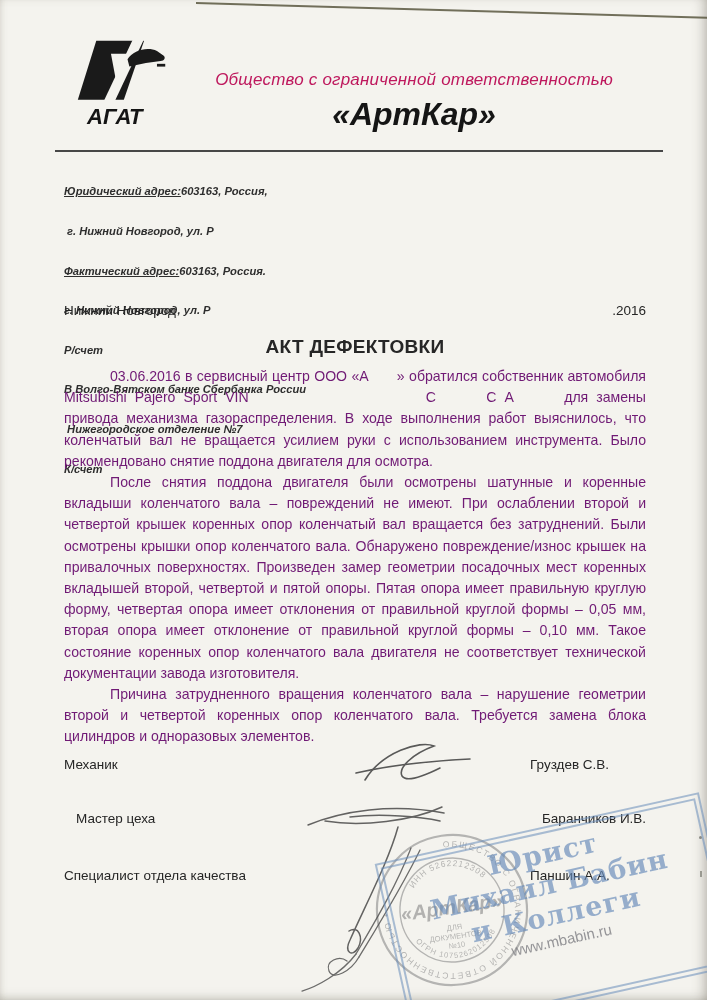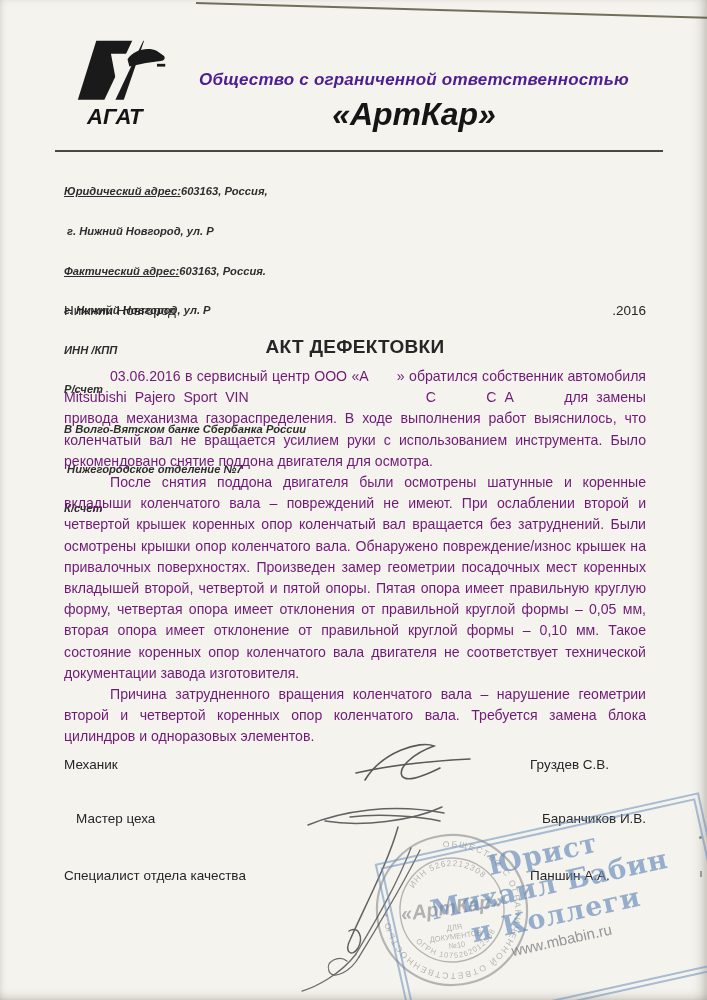--- a/index.html
+++ b/index.html
@@ -4,21 +4,21 @@
 <style>
   html,body{margin:0;padding:0;background:#e8e6e0;}
   #page{position:relative;width:707px;height:1000px;background:#f4f3ee;overflow:hidden;
         font-family:"Liberation Sans",sans-serif;color:#262626;margin:0 auto;
         box-shadow:inset -9px 0 14px -8px rgba(90,85,70,.45), inset 0 -8px 12px -8px rgba(90,85,70,.35), inset 6px 0 10px -8px rgba(90,85,70,.3);}
   .scan-line-top{position:absolute;left:196px;top:2px;width:525px;height:2px;background:#59573f;
         transform:rotate(1.65deg);transform-origin:left center;opacity:.85;}
   
   .logo{position:absolute;left:76px;top:38px;width:92px;height:94px;}
   .org-type{position:absolute;left:168px;top:70px;width:492px;text-align:center;
-        font-weight:bold;font-style:italic;font-size:17px;letter-spacing:.2px;color:#4c1d95;}
+        font-weight:normal;font-style:italic;font-size:17px;letter-spacing:.2px;color:#be185d;}
   .org-name{position:absolute;left:168px;top:96px;width:492px;text-align:center;
         font-weight:bold;font-style:italic;font-size:32px;color:#151515;}
   .header-rule{position:absolute;left:55px;top:150px;width:608px;height:2px;background:#474747;}
   
   .reqs{position:absolute;left:64px;top:159px;font-size:11.2px;line-height:13.2px;
         font-weight:bold;font-style:italic;color:#2e2e2e;white-space:pre;}
   .reqs .u{text-decoration:underline;}
   
   .meta-row{position:absolute;left:64px;top:303px;width:582px;display:flex;
         justify-content:space-between;font-size:13.5px;}
@@ -67,21 +67,20 @@
 
   <div class="org-type">Общество с ограниченной ответственностью</div>
   <div class="org-name">«АртКар»</div>
   <div class="header-rule"></div>
 
   <div class="reqs">
     <div><span class="u">Юридический адрес:</span><span>603163, Россия,</span></div>
     <div> г. Нижний Новгород, ул. Р</div>
     <div><span class="u">Фактический адрес:</span><span>603163, Россия.</span></div>
     <div>г. Нижний Новгород, ул. Р</div>
-    <div>ИНН /КПП</div>
     <div>Р/счет</div>
     <div>В Волго-Вятском банке Сбербанка России</div>
     <div> Нижегородское отделение №7</div>
     <div>К/счет</div>
   </div>
 
   <div class="meta-row">
     <span>Нижний Новгород</span>
     <span>.2016</span>
   </div>

